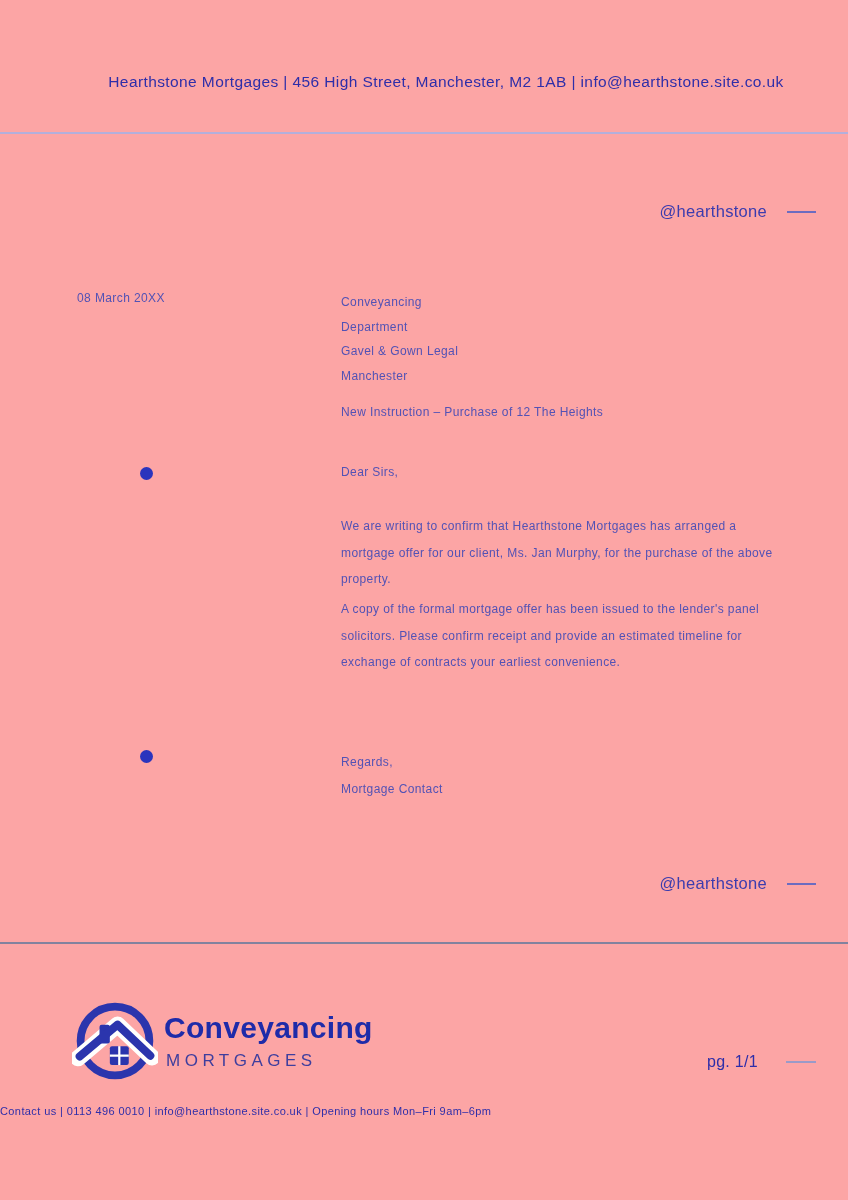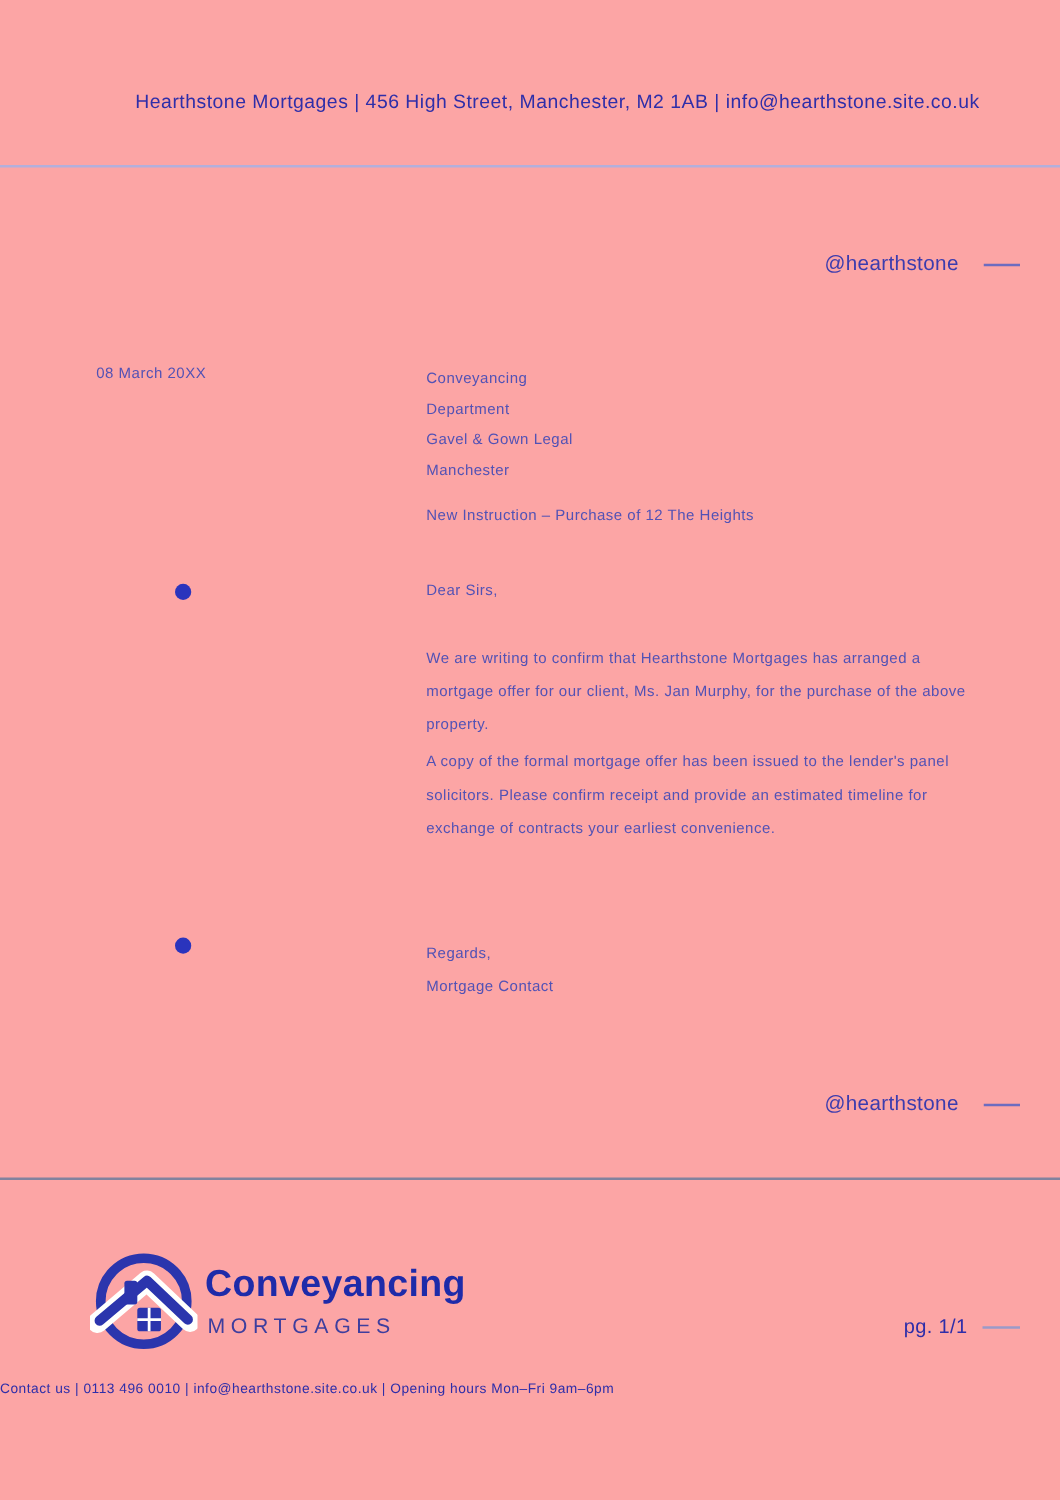--- a/index.html
+++ b/index.html
@@ -46,21 +46,21 @@
   .logo { position:absolute; left:72px; top:998px; width:86px; height:86px; }
   .brand-name {
     position:absolute; left:164px; top:1011px;
     font-size:30px; font-weight:bold; color:#1e2ba9; letter-spacing:0.3px;
   }
   .brand-tagline {
     position:absolute; left:166px; top:1051px;
     font-size:17px; letter-spacing:4.5px; color:#3e3e9e;
   }
   .page-num {
-    position:absolute; right:76px; top:1053px; display:flex; align-items:center; gap:12px;
+    position:absolute; right:76px; top:1053px; display:flex; align-items:center; gap:28px;
     font-size:16px; color:#2e2ea9; letter-spacing:0.3px;
   }
   .page-num .dash { width:30px; height:1.5px; background:#9a9ac8; }
   .footer {
     position:absolute; top:1105px; left:0; right:0; text-align:left;
     font-size:11px; letter-spacing:0.4px; color:#2e2ea9; font-weight:500;
   }
 </style>
 </head>
 <body>

